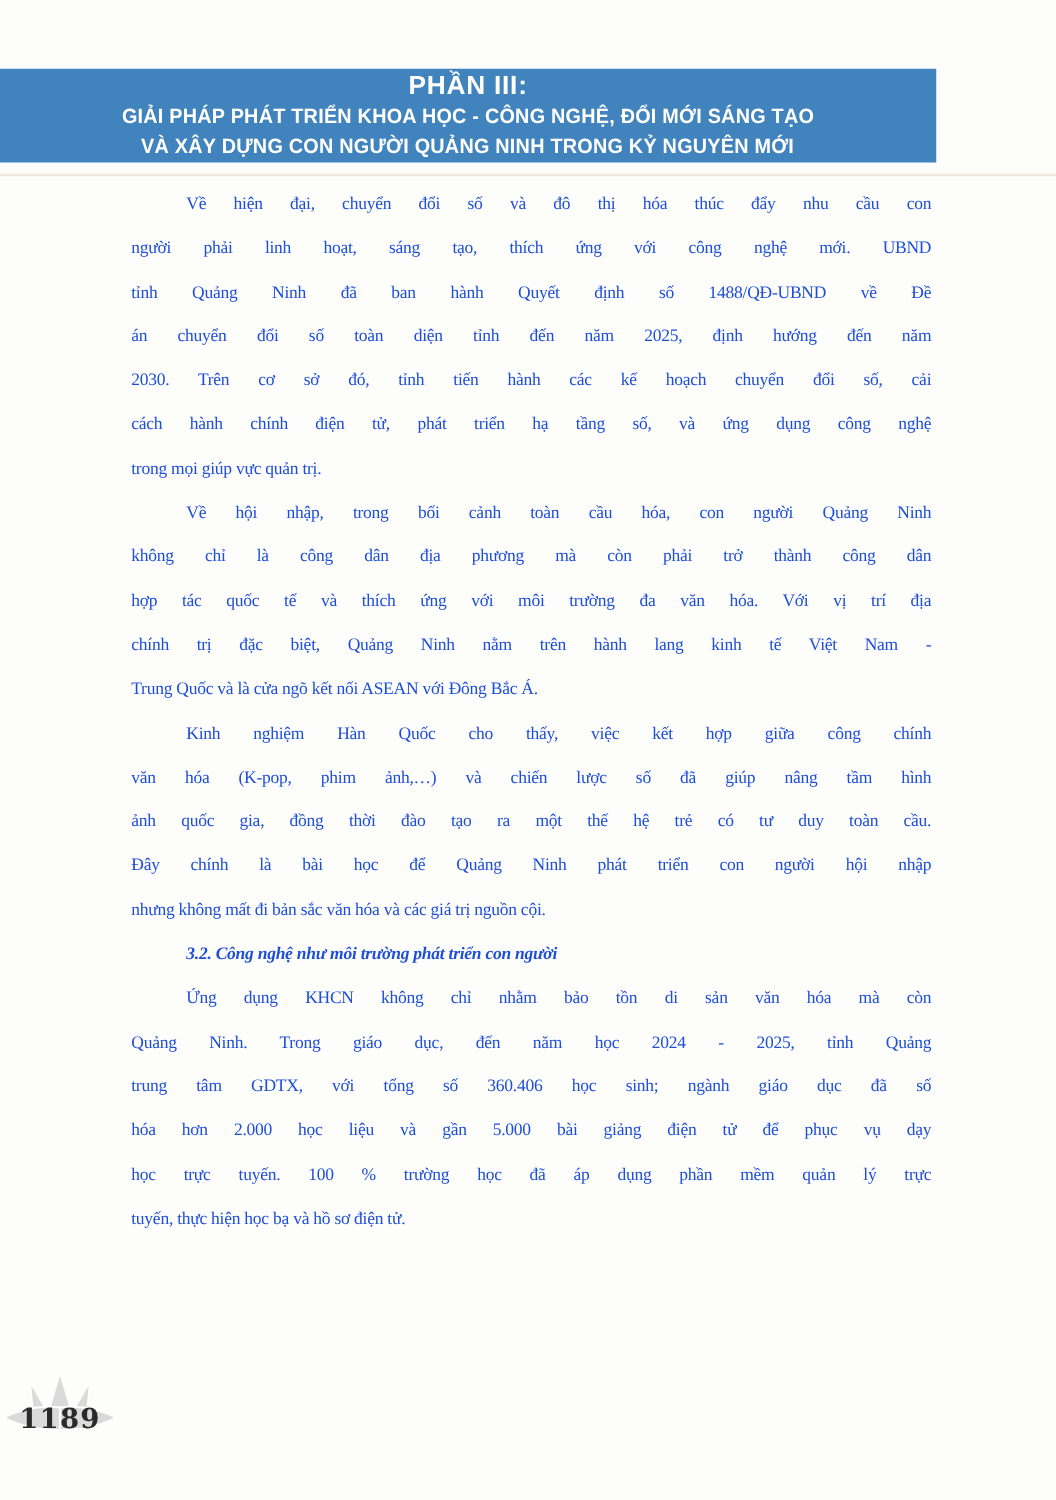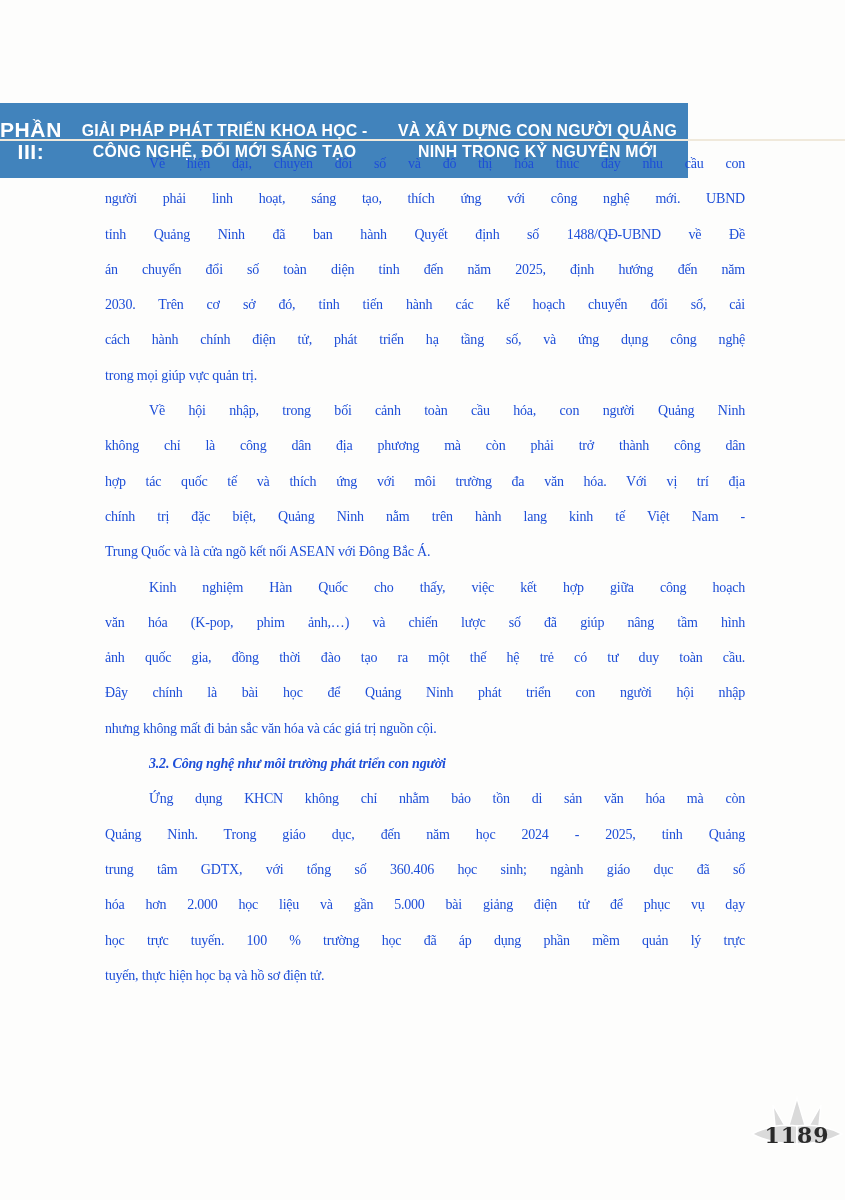--- a/index.html
+++ b/index.html
@@ -7,31 +7,30 @@
     position: relative;
     width: 845px;
     height: 1200px;
     background: #fdfdfc;
     overflow: hidden;
     font-family: "Liberation Serif", serif;
   }
   .banner {
     position: absolute;
     left: 0; top: 55px;
-    width: 688px; height: 75px;
+    width: 749px; height: 75px;
     background: #4183bc;
     color: #ffffff;
     font-family: "Liberation Sans", sans-serif;
     display: flex;
-    flex-direction: row;
+    flex-direction: column;
     align-items: center;
     justify-content: center;
     gap: 3px;
     text-align: center;
-    margin-top: 48px;
   }
   .banner .part-label {
     font-size: 21px;
     font-weight: 700;
     letter-spacing: 0.6px;
     line-height: 22px;
   }
   .banner .title-line {
     font-size: 16.5px;
     font-weight: 600;
@@ -65,21 +64,21 @@
   .line.heading {
     font-weight: 700;
     font-style: italic;
     text-align-last: left;
   }
   .footer {
     position: absolute;
     left: 0; top: 1096px;
     width: 845px;
     display: flex;
-    justify-content: flex-end;
+    justify-content: flex-start;
   }
   .lotus-wrap { position: relative; width: 96px; height: 58px; }
   .lotus-wrap svg { position: absolute; left: 0; top: 0; }
   .page-number {
     position: absolute;
     left: 0; right: 0; bottom: 6px;
     text-align: center;
     font-family: "DejaVu Serif", serif;
     font-weight: 700;
     font-size: 22px;
@@ -109,21 +108,21 @@
     <div class="line">2030. Trên cơ sở đó, tỉnh tiến hành các kế hoạch chuyển đổi số, cải</div>
     <div class="line">cách hành chính điện tử, phát triển hạ tầng số, và ứng dụng công nghệ</div>
     <div class="line end">trong mọi giúp vực quản trị.</div>
 
     <div class="line first">Về hội nhập, trong bối cảnh toàn cầu hóa, con người Quảng Ninh</div>
     <div class="line">không chỉ là công dân địa phương mà còn phải trở thành công dân</div>
     <div class="line">hợp tác quốc tế và thích ứng với môi trường đa văn hóa. Với vị trí địa</div>
     <div class="line">chính trị đặc biệt, Quảng Ninh nằm trên hành lang kinh tế Việt Nam -</div>
     <div class="line end">Trung Quốc và là cửa ngõ kết nối ASEAN với Đông Bắc Á.</div>
 
-    <div class="line first">Kinh nghiệm Hàn Quốc cho thấy, việc kết hợp giữa công hoạch</div>
+    <div class="line first">Kinh nghiệm Hàn Quốc cho thấy, việc kết hợp giữa công chính</div>
     <div class="line">văn hóa (K-pop, phim ảnh,…) và chiến lược số đã giúp nâng tầm hình</div>
     <div class="line">ảnh quốc gia, đồng thời đào tạo ra một thế hệ trẻ có tư duy toàn cầu.</div>
     <div class="line">Đây chính là bài học để Quảng Ninh phát triển con người hội nhập</div>
     <div class="line end">nhưng không mất đi bản sắc văn hóa và các giá trị nguồn cội.</div>
 
     <div class="line heading first">3.2. Công nghệ như môi trường phát triển con người</div>
 
     <div class="line first">Ứng dụng KHCN không chỉ nhằm bảo tồn di sản văn hóa mà còn</div>
     <div class="line">Quảng Ninh. Trong giáo dục, đến năm học 2024 - 2025, tỉnh Quảng</div>
     <div class="line">trung tâm GDTX, với tổng số 360.406 học sinh; ngành giáo dục đã số</div>

